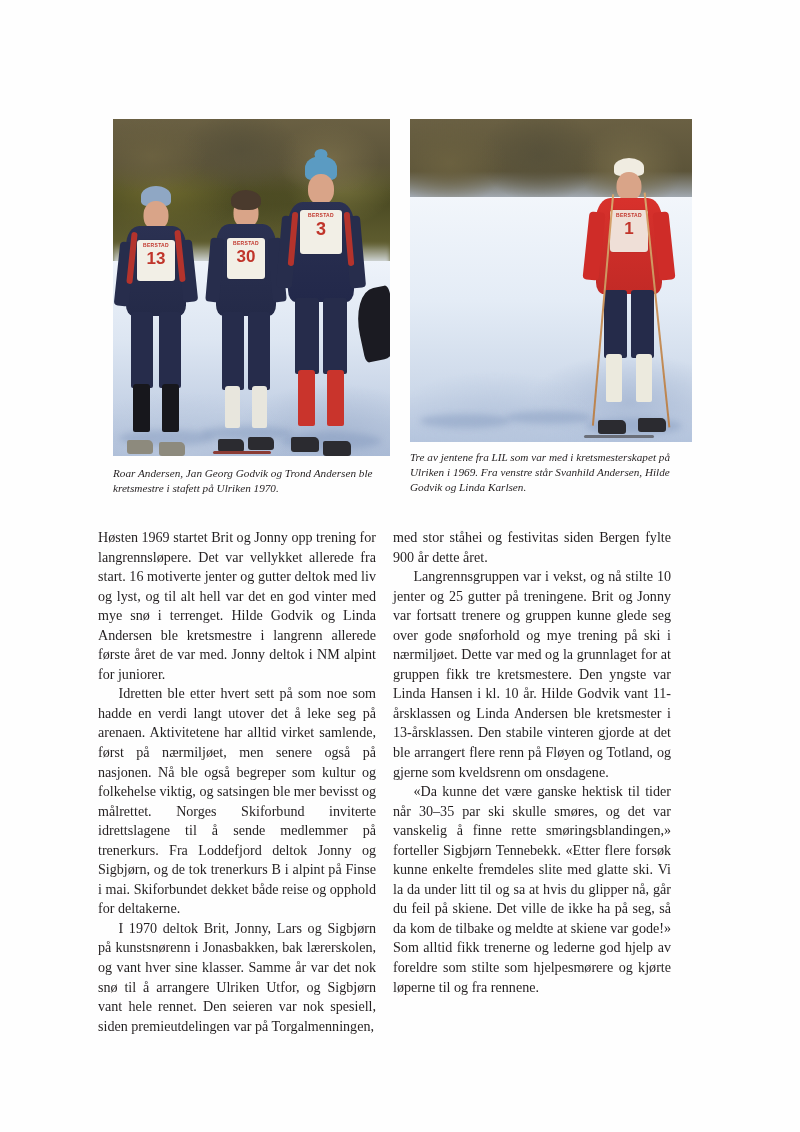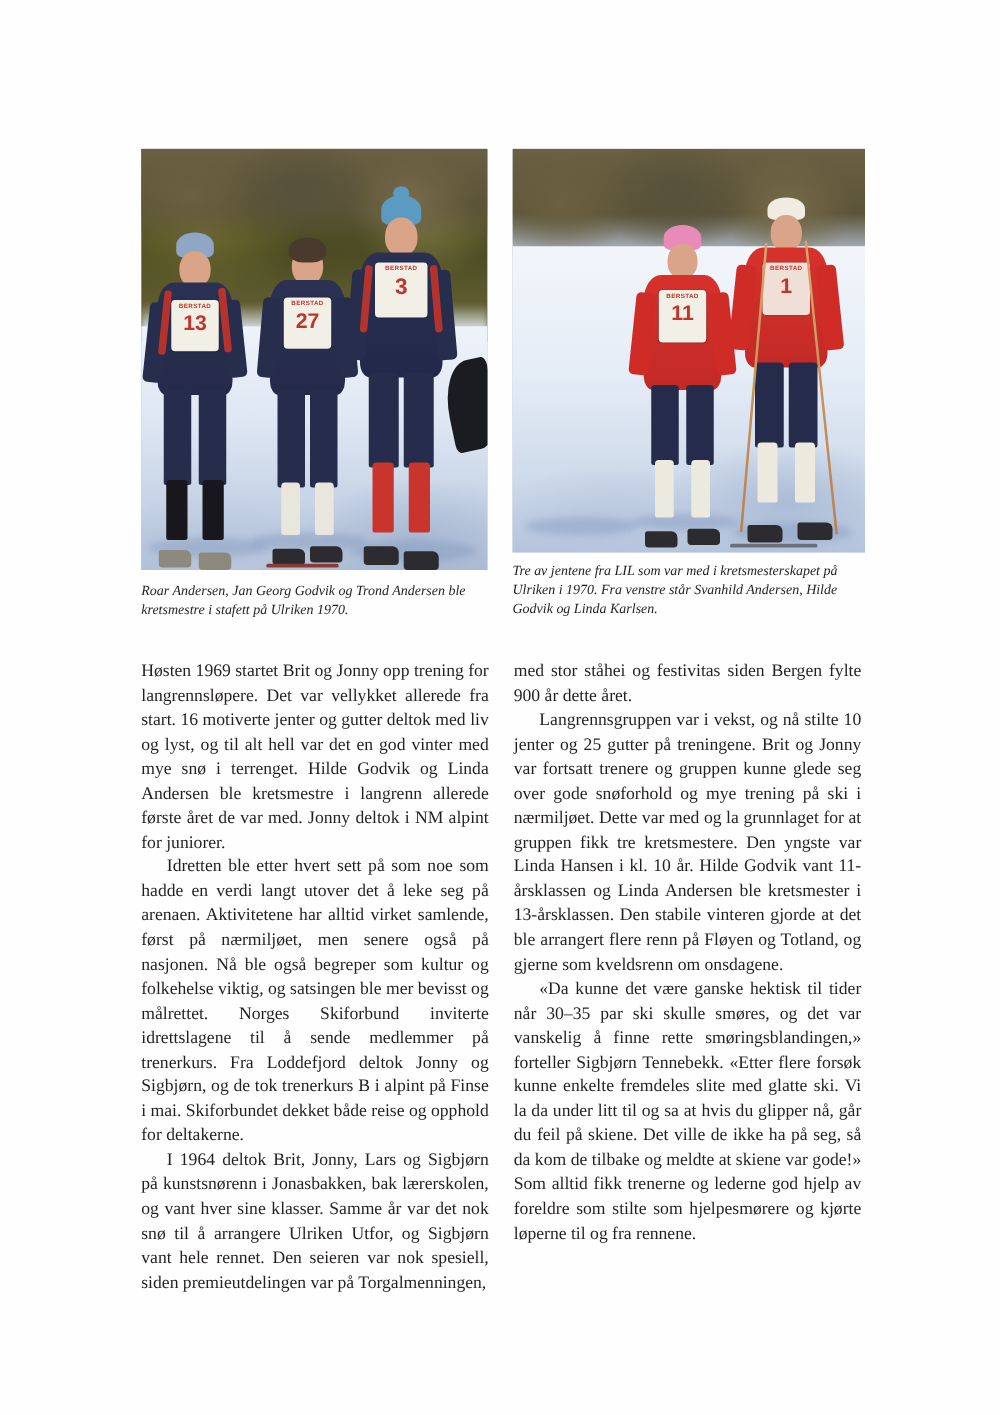--- a/index.html
+++ b/index.html
@@ -164,22 +164,22 @@
   .col {
     position: absolute;
     top: 528px;
     width: 278px;
     font-size: 14.1px;
     line-height: 19.55px;
     text-align: justify;
     text-justify: inter-word;
     hyphens: manual;
   }
-  .col-left  { left: 113px; }
-  .col-right { left: 411px; }
+  .col-left  { left: 98px; }
+  .col-right { left: 393px; }
   .col p { margin: 0; }
   .col p + p { text-indent: 1.45em; }
 
   
   .footer {
     position: absolute;
     left: 113px;
     top: 1003px;
     display: flex;
     align-items: baseline;
@@ -250,21 +250,21 @@
           <div class="hat" style="top:14px; width:30px; height:20px; background:#4a3a2d;
                border-radius:50% 50% 38% 38%;"></div>
           <div class="torso" style="top:48px; width:60px; height:92px;
                background:linear-gradient(180deg,#2b3152 0%,#242a48 100%);"></div>
           <div class="arm" style="left:-1px; top:62px; width:14px; height:64px;
                background:#272d4c; transform:rotate(5deg);"></div>
           <div class="arm" style="right:-1px; top:62px; width:14px; height:64px;
                background:#272d4c; transform:rotate(-5deg);"></div>
           <div class="bib" style="top:62px; width:38px; height:41px;">
             <div class="bib-brand">BERSTAD</div>
-            <div class="bib-num" style="font-size:17px;">27</div>
+            <div class="bib-num" style="font-size:17px;">30</div>
           </div>
           <div class="leg" style="left:13px; top:136px; width:22px; height:78px; background:#262c4b;"></div>
           <div class="leg" style="right:13px; top:136px; width:22px; height:78px; background:#262c4b;"></div>
           <div class="leg" style="left:16px; top:210px; width:15px; height:42px; background:#e8e6dd;"></div>
           <div class="leg" style="right:16px; top:210px; width:15px; height:42px; background:#e8e6dd;"></div>
           <div class="boot" style="left:9px; bottom:4px; width:26px; height:13px;"></div>
           <div class="boot" style="right:9px; bottom:6px; width:26px; height:13px;"></div>
           <div class="ski" style="left:4px; bottom:2px; width:58px;"></div>
         </div>
 
@@ -303,40 +303,20 @@
              background:
                radial-gradient(ellipse 55% 30% at 30% 92%, #b7c6dd 0%, rgba(183,198,221,0) 70%),
                radial-gradient(ellipse 50% 28% at 78% 84%, #acbcd6 0%, rgba(172,188,214,0) 72%),
                linear-gradient(180deg,#f2f6fb 0%,#e4ecf6 42%,#ccd8e9 80%,#b4c4dd 100%);"></div>
 
         <div class="snow-shadow" style="left:10px; bottom:14px; width:90px; height:14px;"></div>
         <div class="snow-shadow" style="left:96px; bottom:18px; width:86px; height:13px;"></div>
         <div class="snow-shadow" style="left:176px; bottom:8px; width:96px; height:16px;"></div>
 
 
-        <div class="skier" style="left:98px; width:76px; height:268px;">
-          <div class="hat" style="top:6px; width:30px; height:20px; background:#e88bb8;"></div>
-          <div class="head" style="top:21px; width:24px; height:28px;"></div>
-          <div class="torso" style="top:46px; width:62px; height:92px;
-               background:linear-gradient(180deg,#d8312c 0%,#c22a26 100%);"></div>
-          <div class="arm" style="left:-2px; top:60px; width:16px; height:66px;
-               background:#cf2c28; transform:rotate(6deg);"></div>
-          <div class="arm" style="right:-2px; top:60px; width:16px; height:66px;
-               background:#cf2c28; transform:rotate(-6deg);"></div>
-          <div class="bib" style="top:58px; width:38px; height:42px;">
-            <div class="bib-brand">BERSTAD</div>
-            <div class="bib-num" style="font-size:17px;">11</div>
-          </div>
-          <div class="leg" style="left:13px; top:134px; width:22px; height:64px; background:#252b4a;"></div>
-          <div class="leg" style="right:13px; top:134px; width:22px; height:64px; background:#252b4a;"></div>
-          <div class="leg" style="left:16px; top:194px; width:15px; height:46px; background:#eceade;"></div>
-          <div class="leg" style="right:16px; top:194px; width:15px; height:46px; background:#eceade;"></div>
-          <div class="boot" style="left:8px; bottom:4px; width:26px; height:13px;"></div>
-          <div class="boot" style="right:8px; bottom:6px; width:26px; height:13px;"></div>
-        </div>
 
         <div class="skier" style="left:178px; width:82px; height:286px;">
           <div class="hat" style="top:2px; width:30px; height:18px; background:#f0ece1;"></div>
           <div class="head" style="top:16px; width:25px; height:29px;"></div>
           <div class="torso" style="top:42px; width:66px; height:96px;
                background:linear-gradient(180deg,#d8312c 0%,#c22a26 100%);"></div>
           <div class="arm" style="left:-2px; top:56px; width:16px; height:68px;
                background:#cf2c28; transform:rotate(6deg);"></div>
           <div class="arm" style="right:-2px; top:56px; width:16px; height:68px;
                background:#cf2c28; transform:rotate(-6deg);"></div>
@@ -353,26 +333,26 @@
           <div class="pole" style="left:14px; top:38px; height:232px; transform:rotate(5deg);"></div>
           <div class="pole" style="right:12px; top:36px; height:236px; transform:rotate(-6deg);"></div>
           <div class="ski" style="left:-4px; bottom:4px; width:70px; background:#6b6f79;"></div>
         </div>
       </div>
     </div>
   </div>
 
   <div class="caption caption-left">Roar Andersen, Jan Georg Godvik og Trond Andersen ble kretsmestre i stafett på Ulriken 1970.</div>
 
-  <div class="caption caption-right">Tre av jentene fra LIL som var med i kretsmesterskapet på Ulriken i 1970. Fra venstre står Svanhild Andersen, Hilde Godvik og Linda Karlsen.</div>
+  <div class="caption caption-right">Tre av jentene fra LIL som var med i kretsmesterskapet på Ulriken i 1969. Fra venstre står Svanhild Andersen, Hilde Godvik og Linda Karlsen.</div>
 
   <div class="col col-left">
     <p>Høsten 1969 startet Brit og Jonny opp trening for langrennsløpere. Det var vellykket allerede fra start. 16 motiverte jenter og gutter deltok med liv og lyst, og til alt hell var det en god vinter med mye snø i terrenget. Hilde Godvik og Linda Andersen ble kretsmestre i langrenn allerede første året de var med. Jonny deltok i NM alpint for juniorer.</p>
     <p>Idretten ble etter hvert sett på som noe som hadde en verdi langt utover det å leke seg på arenaen. Aktivitetene har alltid virket samlende, først på nærmiljøet, men senere også på nasjonen. Nå ble også begreper som kultur og folkehelse viktig, og satsingen ble mer bevisst og målrettet. Norges Skiforbund inviterte idrettslagene til å sende medlemmer på trenerkurs. Fra Loddefjord deltok Jonny og Sigbjørn, og de tok trenerkurs B i alpint på Finse i mai. Skiforbundet dekket både reise og opphold for deltakerne.</p>
-    <p>I 1964 deltok Brit, Jonny, Lars og Sigbjørn på kunstsnørenn i Jonasbakken, bak lærerskolen, og vant hver sine klasser. Samme år var det nok snø til å arrangere Ulriken Utfor, og Sigbjørn vant hele rennet. Den seieren var nok spesiell, siden premieutdelingen var på Torgalmenningen,</p>
+    <p>I 1970 deltok Brit, Jonny, Lars og Sigbjørn på kunstsnørenn i Jonasbakken, bak lærerskolen, og vant hver sine klasser. Samme år var det nok snø til å arrangere Ulriken Utfor, og Sigbjørn vant hele rennet. Den seieren var nok spesiell, siden premieutdelingen var på Torgalmenningen,</p>
   </div>
 
   <div class="col col-right">
     <p>med stor ståhei og festivitas siden Bergen fylte 900 år dette året.</p>
     <p>Langrennsgruppen var i vekst, og nå stilte 10 jenter og 25 gutter på treningene. Brit og Jonny var fortsatt trenere og gruppen kunne glede seg over gode snøforhold og mye trening på ski i nærmiljøet. Dette var med og la grunnlaget for at gruppen fikk tre kretsmestere. Den yngste var Linda Hansen i kl. 10 år. Hilde Godvik vant 11-årsklassen og Linda Andersen ble kretsmester i 13-årsklassen. Den stabile vinteren gjorde at det ble arrangert flere renn på Fløyen og Totland, og gjerne som kveldsrenn om onsdagene.</p>
     <p>«Da kunne det være ganske hektisk til tider når 30–35 par ski skulle smøres, og det var vanskelig å finne rette smøringsblandingen,» forteller Sigbjørn Tennebekk. «Etter flere forsøk kunne enkelte fremdeles slite med glatte ski. Vi la da under litt til og sa at hvis du glipper nå, går du feil på skiene. Det ville de ikke ha på seg, så da kom de tilbake og meldte at skiene var gode!» Som alltid fikk trenerne og lederne god hjelp av foreldre som stilte som hjelpesmørere og kjørte løperne til og fra rennene.</p>
   </div>
 
 
 </div>

